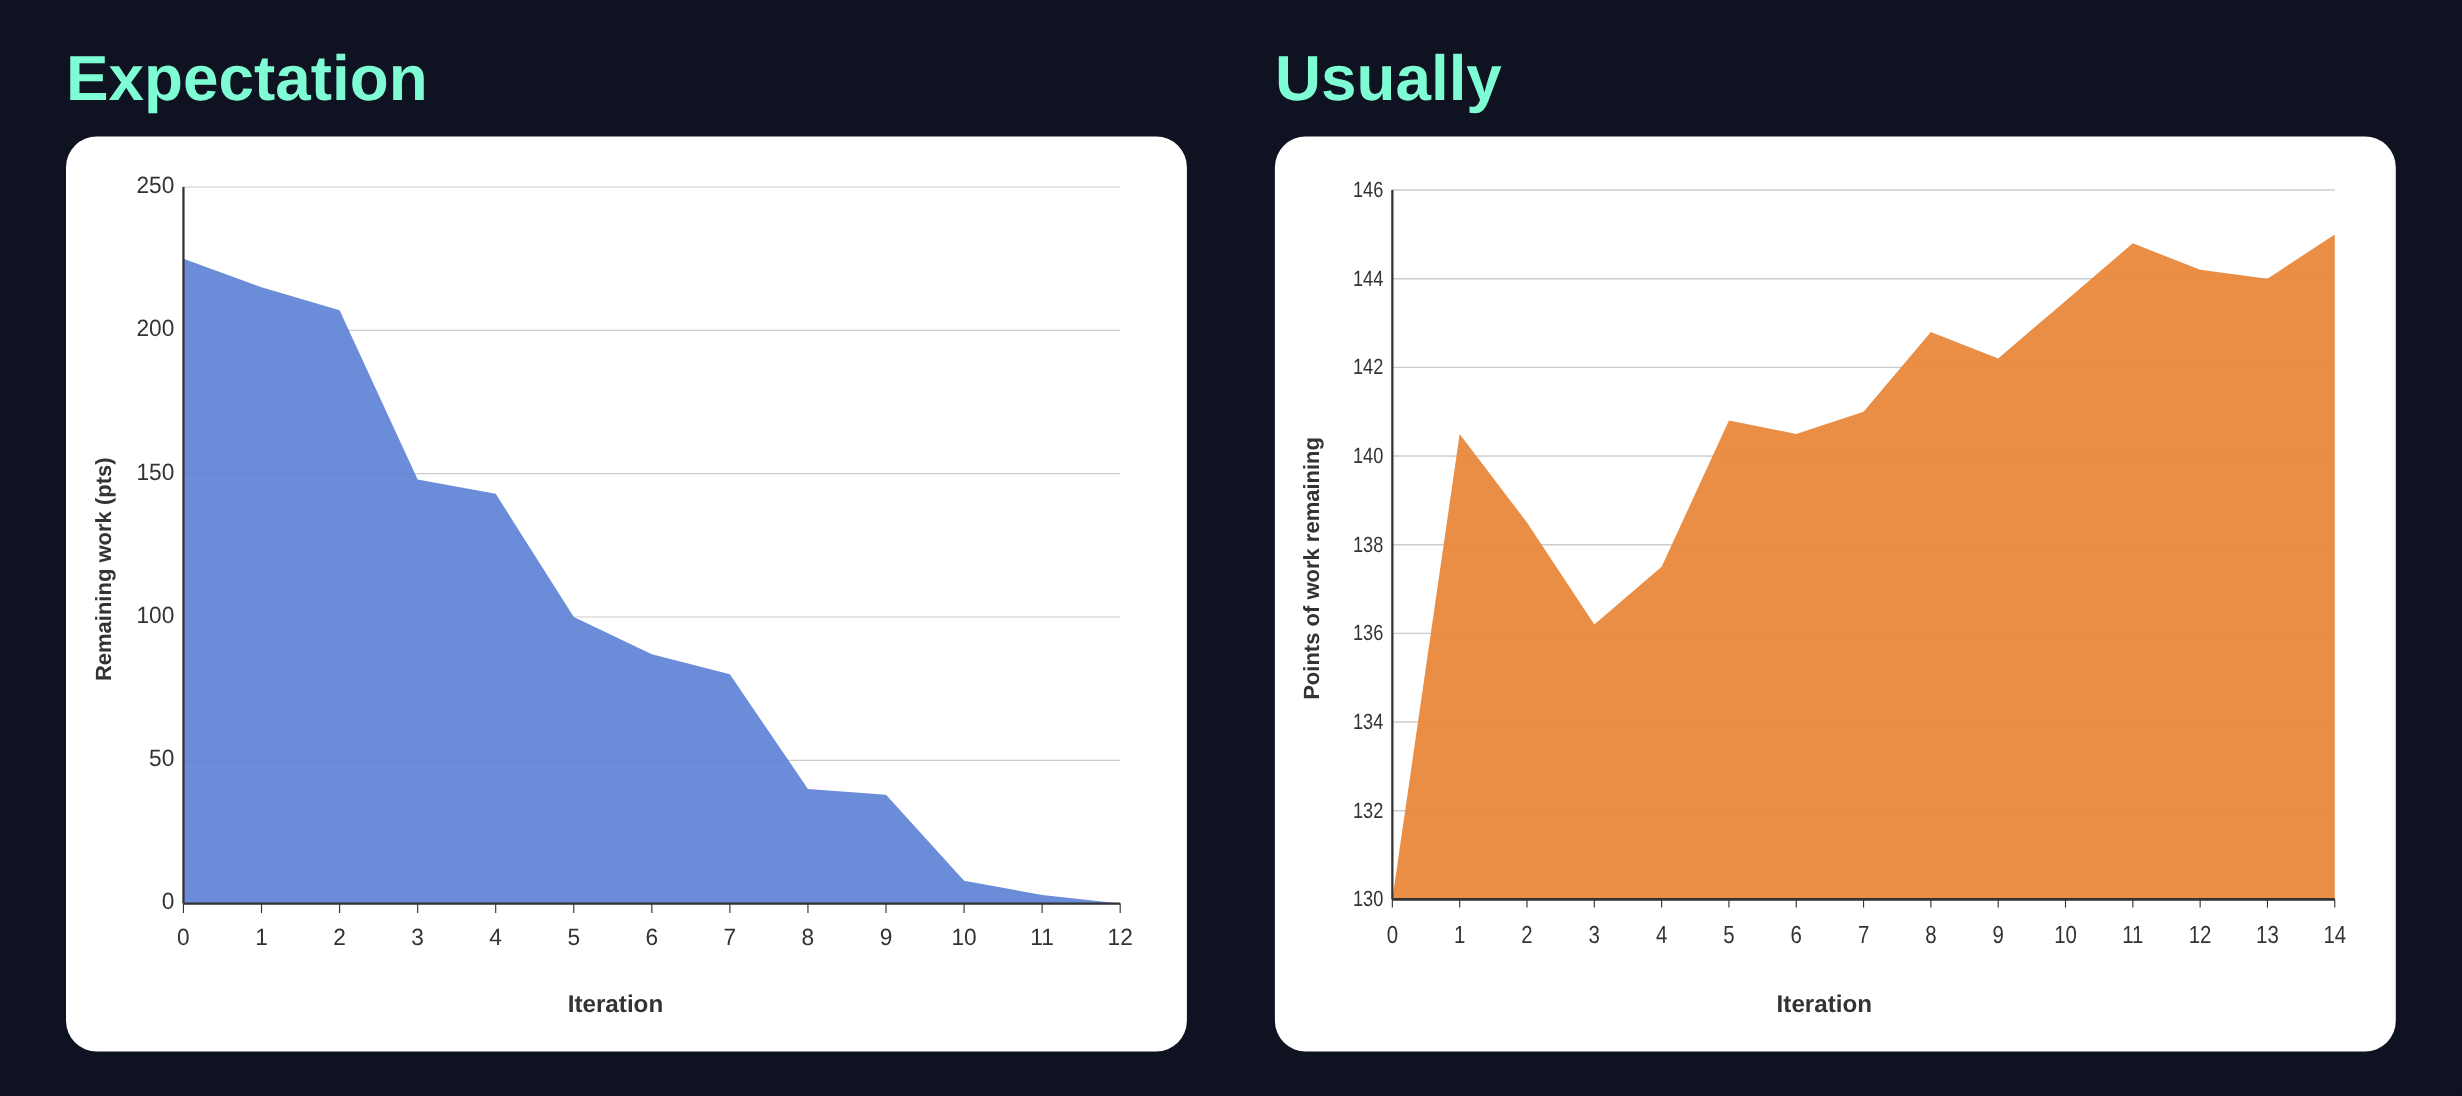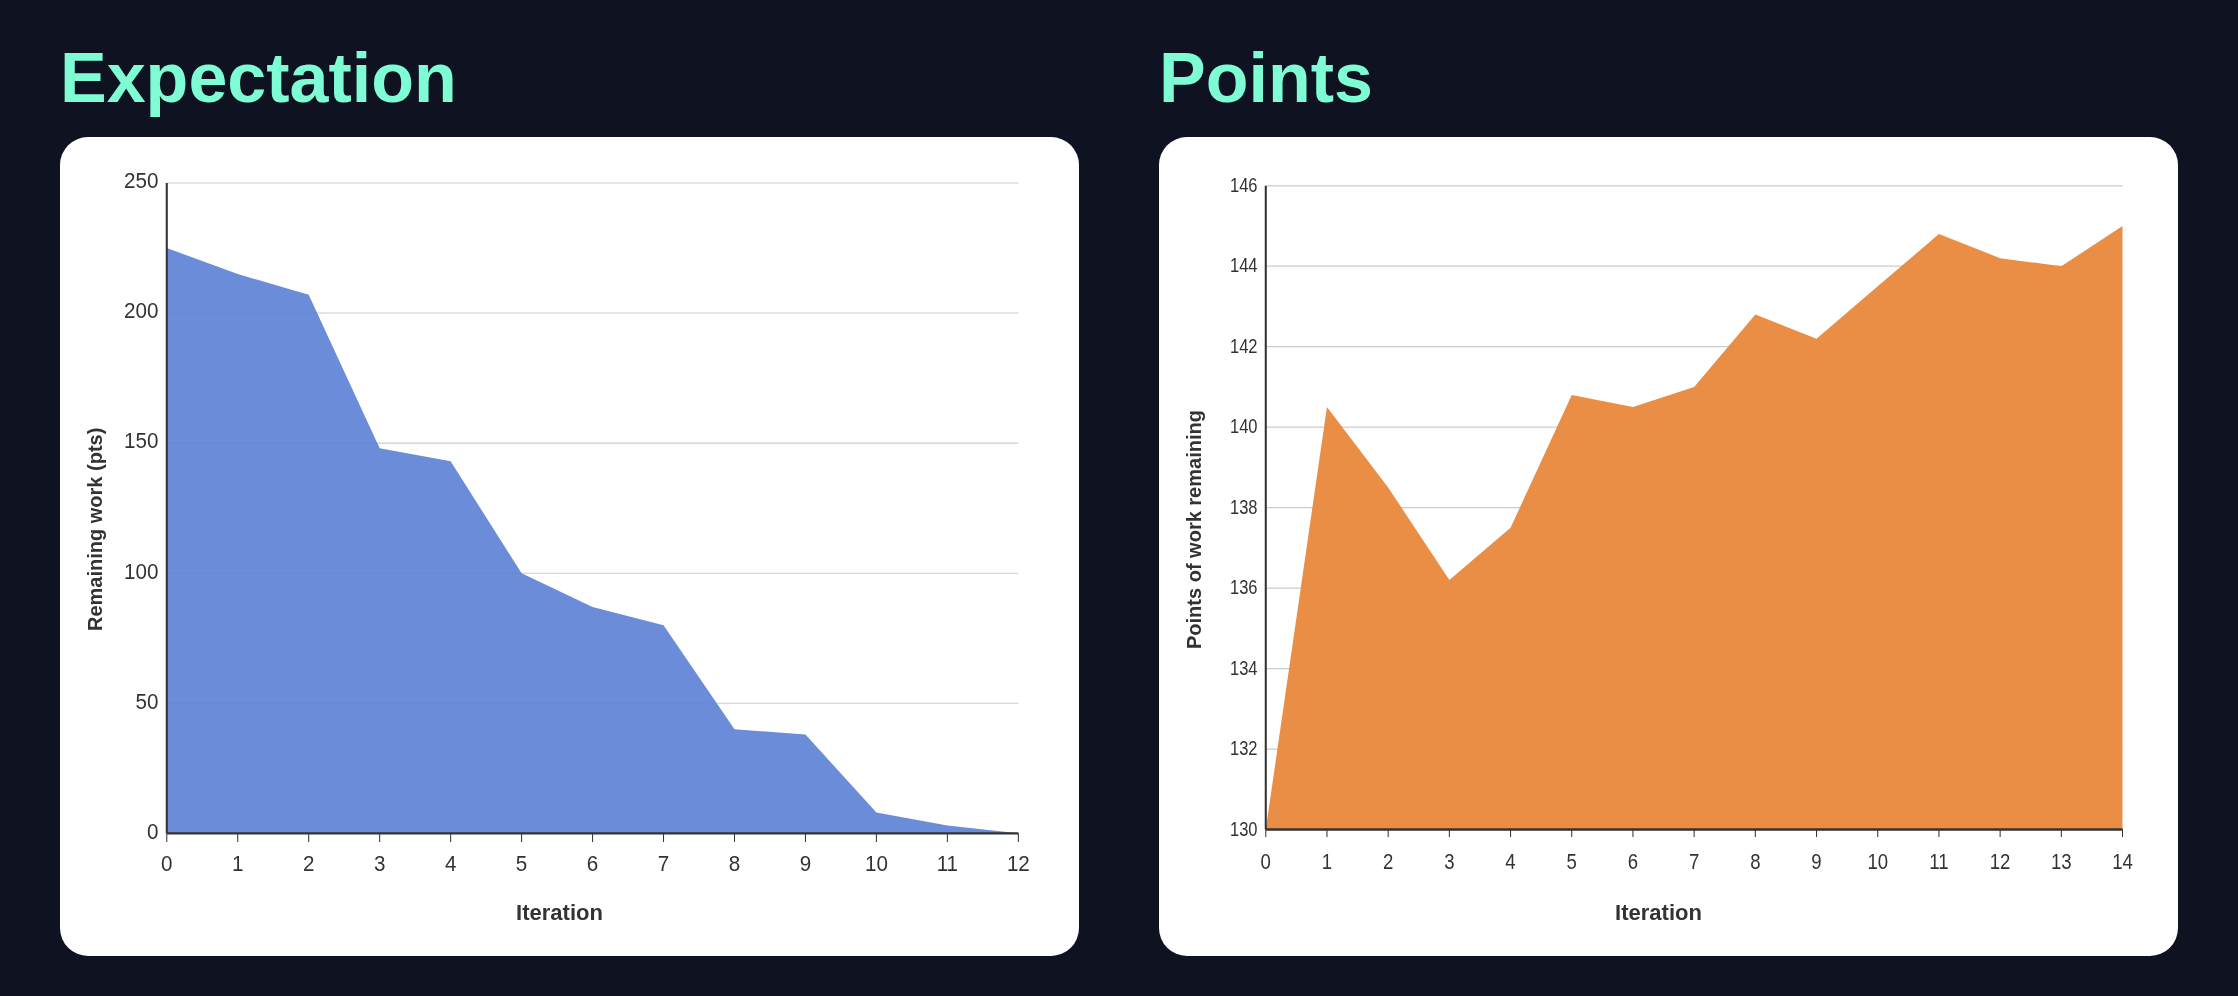--- a/index.html
+++ b/index.html
@@ -16,21 +16,21 @@
     }
 
     .panel {
       display: flex;
       flex-direction: column;
       flex: 1;
       height: 100%;
     }
 
     .panel-title {
-      font-size: 70px;
+      font-size: 58px;
       font-weight: 900;
       color: #7efcd4;
       margin-bottom: 20px;
       font-family: Arial Black, Arial, sans-serif;
       line-height: 1.1;
     }
 
     .chart-card {
       background: white;
       border-radius: 28px;
@@ -78,21 +78,21 @@
     svg.chart-svg {
       width: 100%;
       height: 100%;
     }
 
     .x-axis-label {
       text-align: center;
       font-size: 22px;
       font-weight: bold;
       color: #333;
-      margin-top: 8px;
+      margin-top: 20px;
     }
   </style>
 </head>
 <body>
 
 <div class="panel">
   <div class="panel-title">Expectation</div>
   <div class="chart-card">
     <div class="chart-area">
       <div class="y-axis-label">Remaining work (pts)</div>
@@ -140,21 +140,21 @@
             <line x1="55" y1="15" x2="55" y2="625" stroke="#333" stroke-width="2"></line>
             <line x1="55" y1="625" x2="880" y2="625" stroke="#333" stroke-width="2"></line>
           </svg>
       </div>
     </div>
     <div class="x-axis-label">Iteration</div>
   </div>
 </div>
 
 <div class="panel">
-  <div class="panel-title">Points</div>
+  <div class="panel-title">Usually</div>
   <div class="chart-card">
     <div class="chart-area">
       <div class="y-axis-label">Points of work remaining</div>
       <div class="chart-inner">
         <svg class="chart-svg" id="real-svg" viewBox="0 0 900 580" preserveAspectRatio="none">
             <line x1="55" y1="530" x2="885" y2="530" stroke="#ccc" stroke-width="1"></line>
             <text x="47" y="535" text-anchor="end" font-size="16" fill="#333">130</text>
             <line x1="55" y1="465.625" x2="885" y2="465.625" stroke="#ccc" stroke-width="1"></line>
             <text x="47" y="470.625" text-anchor="end" font-size="16" fill="#333">132</text>
             <line x1="55" y1="401.25" x2="885" y2="401.25" stroke="#ccc" stroke-width="1"></line>

